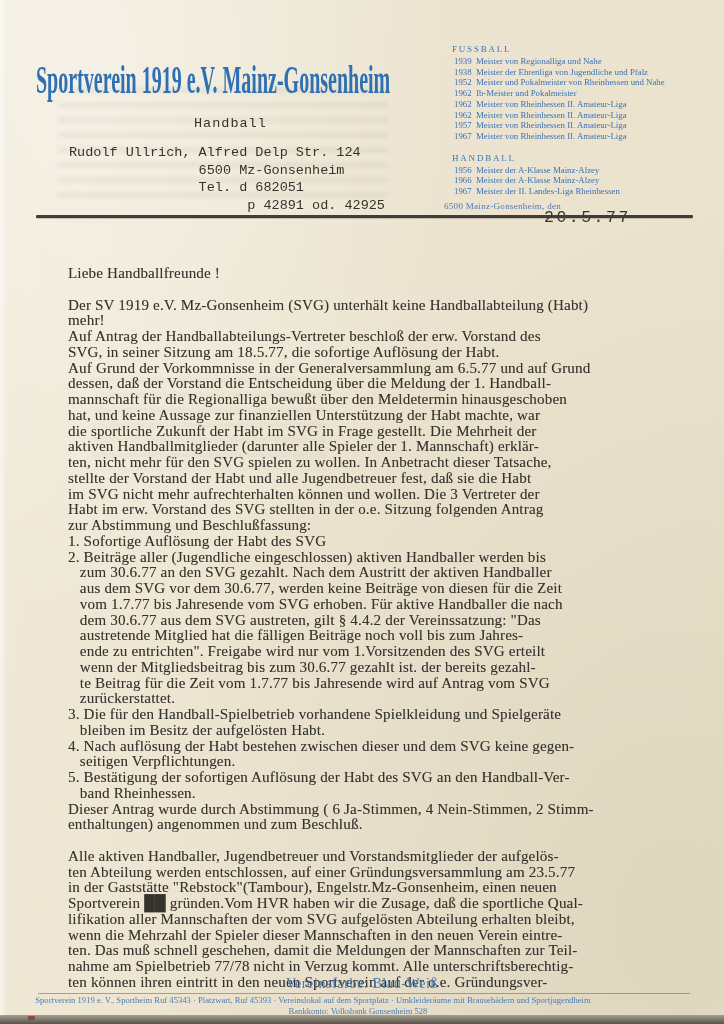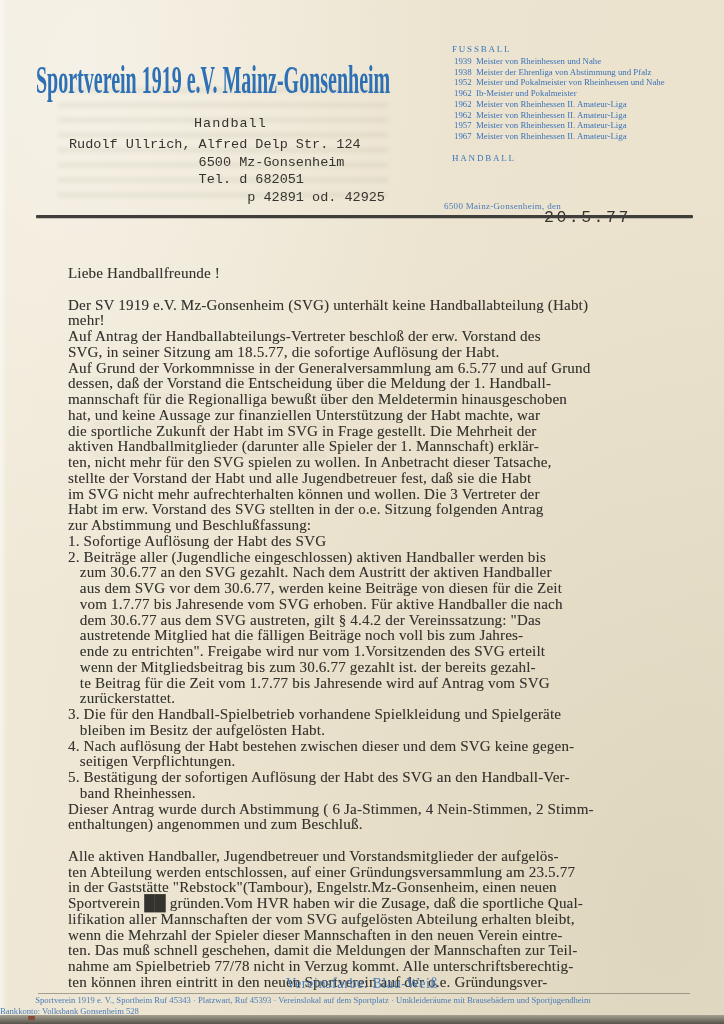--- a/index.html
+++ b/index.html
@@ -25,21 +25,21 @@
     font-family:"Liberation Serif", serif; font-weight:700; font-size:40px;
     color:#2e70b4; white-space:nowrap;
     transform:scaleX(0.50); transform-origin:left top;
   }
   .dept {
     position:absolute; left:194px; top:116px;
     font-family:"Liberation Mono", monospace; font-size:13.5px; letter-spacing:1px;
     color:#35332e;
   }
   .address {
-    position:absolute; left:69px; top:136px;
+    position:absolute; left:69px; top:144px;
     font-family:"Liberation Mono", monospace; font-size:13.5px; line-height:17.6px;
     color:#35332e; white-space:pre;
   }
 
   .honors { position:absolute; left:424px; top:44px; width:292px;
     font-family:"Liberation Serif", serif; color:#3a72b8; }
   .honors-header { font-size:9px; font-weight:400; letter-spacing:1.8px; color:#3a78bc;padding-left:28px; }
   .honors-list { margin-left:30px; margin-top:2px; }
   .honor-row { font-size:8.8px; line-height:10.7px; white-space:nowrap; }
   .honor-year { display:inline-block; min-width:22px; }
@@ -64,21 +64,21 @@
     letter-spacing:0.2px; color:#35332e; white-space:pre;
     text-shadow:0.2px 0.2px 0 rgba(53,51,46,0.35);
   }
 
   .footer-line1 { position:absolute; left:0; top:976px; width:724px; text-align:center;
     font-family:"Liberation Serif", serif; font-size:14px; letter-spacing:0.6px; color:#4a7cb8; }
   .footer-rule { position:absolute; left:38px; top:993px; width:652px; height:1px;
     background:rgba(92,88,78,0.5); }
   .footer-line2 { position:absolute; left:0; top:995px; width:602px; text-align:center;
     font-family:"Liberation Serif", serif; font-size:8.6px; color:#4a7cb8;padding-left:24px; }
-  .footer-line3 { position:absolute; left:0; top:1006px; width:716px; 
+  .footer-line3 { position:absolute; left:0; top:1006px; width:716px; text-align:center;
     font-family:"Liberation Serif", serif; font-size:8.6px; color:#4a7cb8; }
 
   .bottom-edge { position:absolute; left:0; top:1015px; width:724px; height:9px;
     background:linear-gradient(180deg, #a59f8f, #57534a); }
   .speck { position:absolute; left:28px; top:1016px; width:7px; height:4px;
     background:#8a4a3a; border-radius:1px; }
 </style>
 </head>
 <body>
 
@@ -91,32 +91,37 @@
   <div class="dept">Handball</div>
   <pre class="address">Rudolf Ullrich, Alfred Delp Str. 124
                 6500 Mz-Gonsenheim
                 Tel. d 682051
                       p 42891 od. 42925</pre>
 
   <div class="honors">
     <div>
       <div class="honors-header">FUSSBALL</div>
       <div class="honors-list">
-        <div class="honor-row"><span class="honor-year">1939</span><span>Meister von Rheinhessen und Nahe</span></div>
-        <div class="honor-row"><span class="honor-year">1938</span><span>Meister der Ehrenliga von Abstimmung und Pfalz</span></div>
+        <div class="honor-row"><span class="honor-year">1939</span><span>Meister von Regionalliga und Nahe</span></div>
+        <div class="honor-row"><span class="honor-year">1938</span><span>Meister der Ehrenliga von Jugendliche und Pfalz</span></div>
         <div class="honor-row"><span class="honor-year">1952</span><span>Meister und Pokalmeister von Rheinhessen und Nahe</span></div>
         <div class="honor-row"><span class="honor-year">1962</span><span>Ib-Meister und Pokalmeister</span></div>
         <div class="honor-row"><span class="honor-year">1962</span><span>Meister von Rheinhessen II. Amateur-Liga</span></div>
         <div class="honor-row"><span class="honor-year">1962</span><span>Meister von Rheinhessen II. Amateur-Liga</span></div>
         <div class="honor-row"><span class="honor-year">1957</span><span>Meister von Rheinhessen II. Amateur-Liga</span></div>
         <div class="honor-row"><span class="honor-year">1967</span><span>Meister von Rheinhessen II. Amateur-Liga</span></div>
       </div>
     </div>
     <div class="honors-block2">
       <div class="honors-header">HANDBALL</div>
+      <div class="honors-list">
+        <div class="honor-row"><span class="honor-year">1956</span><span>Meister der A-Klasse Mainz-Alzey</span></div>
+        <div class="honor-row"><span class="honor-year">1966</span><span>Meister der A-Klasse Mainz-Alzey</span></div>
+        <div class="honor-row"><span class="honor-year">1967</span><span>Meister der II. Landes-Liga Rheinhessen</span></div>
+      </div>
     </div>
   </div>
 
   <div class="place-label">6500 Mainz-Gonsenheim, den</div>
   <div class="date-value">20.5.77</div>
 
   <div class="rule"></div>
 
   <pre class="letter-body">Liebe Handballfreunde !
 

